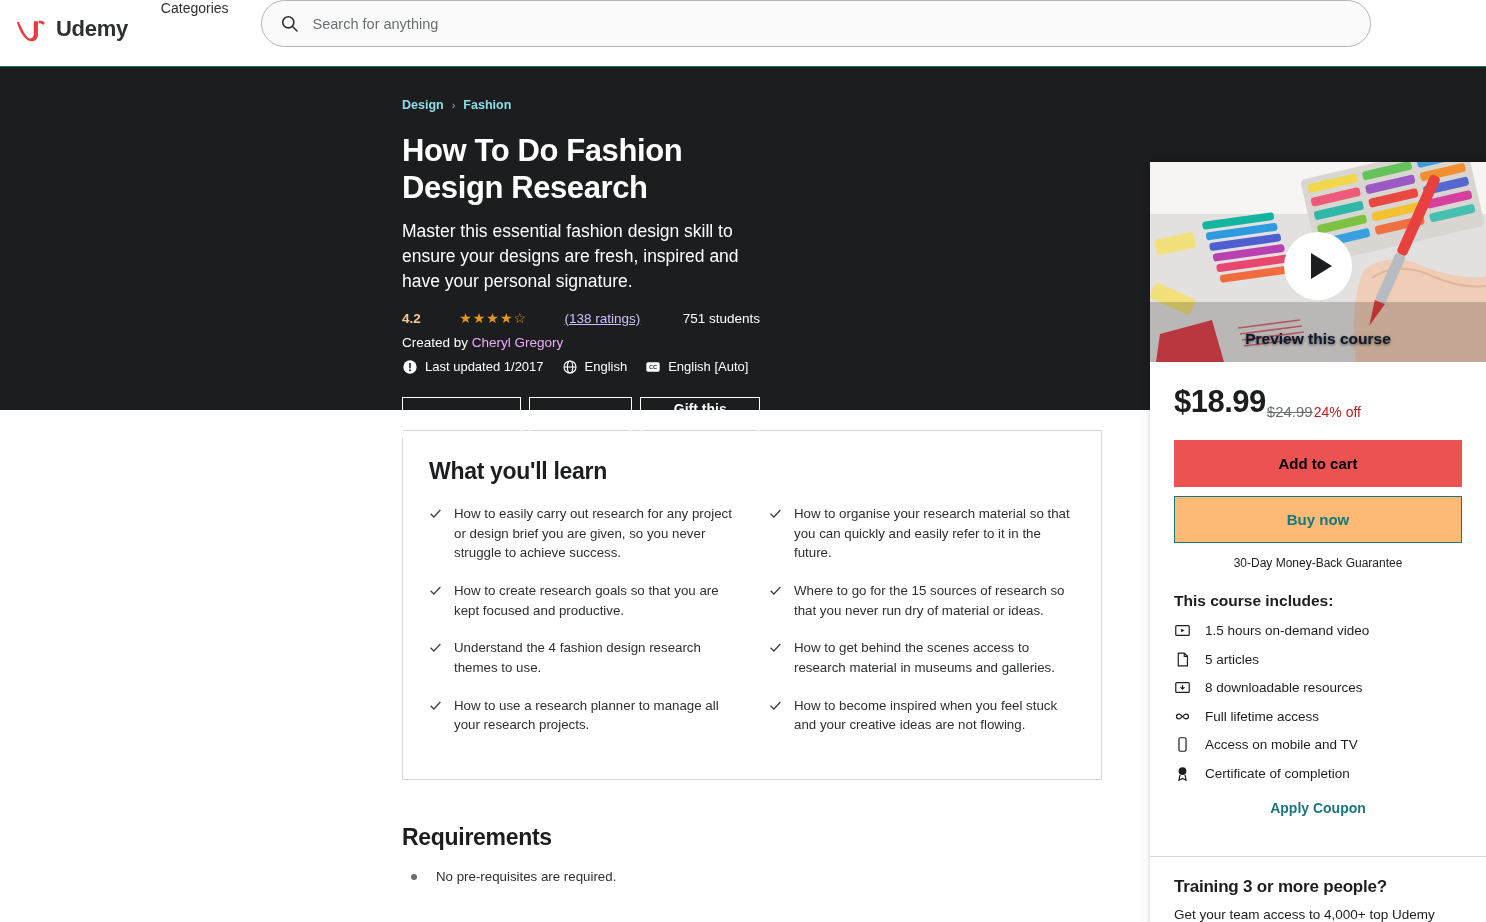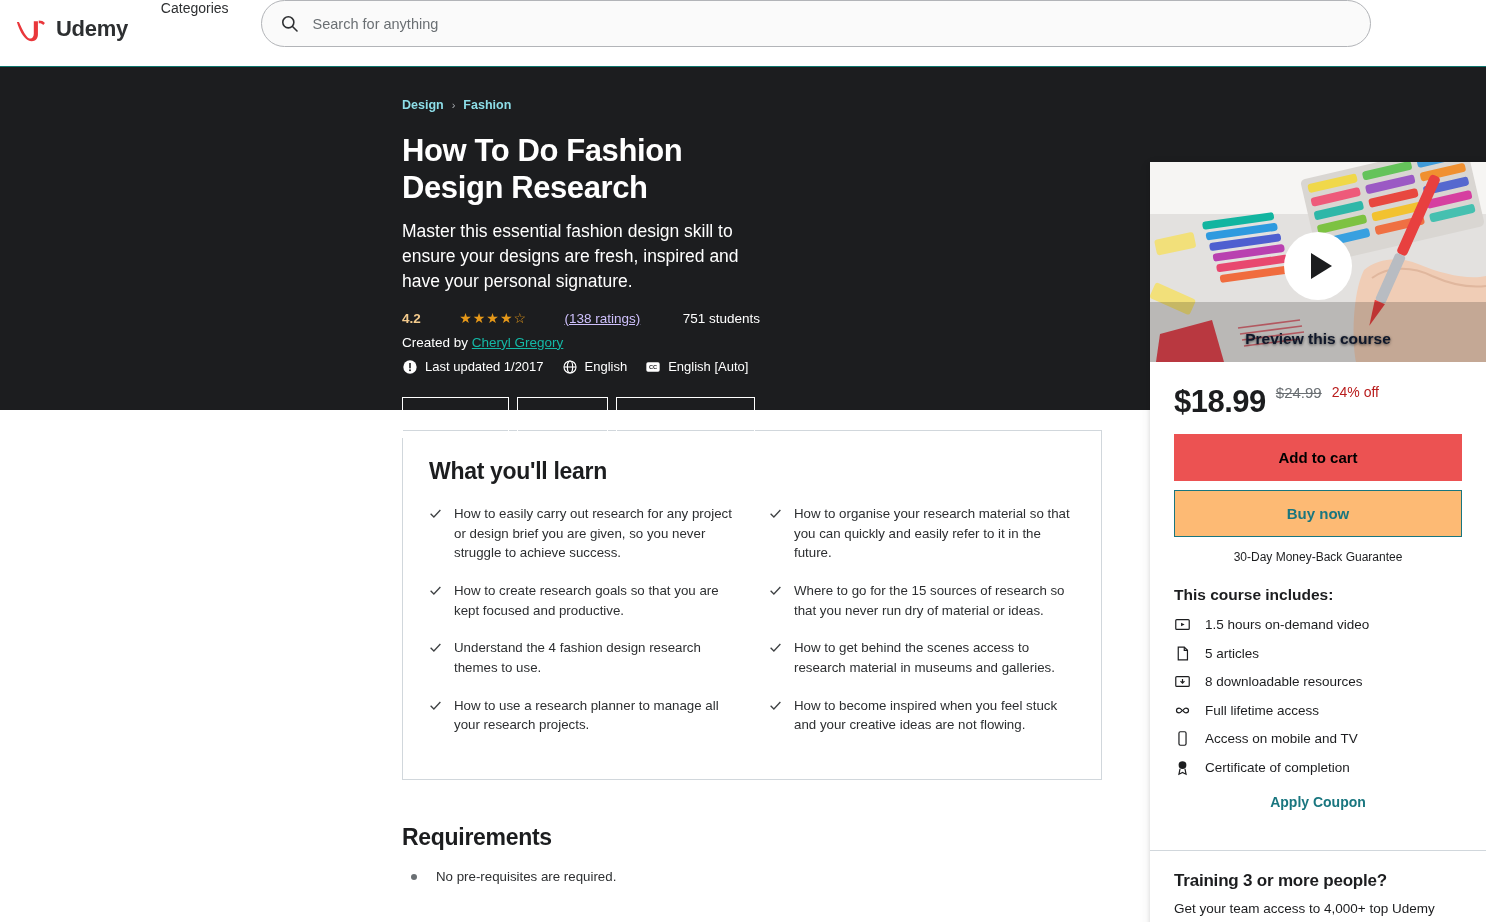--- a/index.html
+++ b/index.html
@@ -109,21 +109,21 @@
     margin-bottom: 9px;
     justify-content: space-between;
   }
   .rating-num { color: #f3ca8c; font-weight: 700; }
   .stars { display: flex; gap: 1px; color: #e59819; font-size: 14px; line-height: 1; }
   .star-empty { color: #e59819; }
   .rating-count { color: #cec0fc; text-decoration: underline; cursor: pointer; }
   .students { color: #fff; margin-left: 4px; }
 
   .creator-row { font-size: 13.5px; color: #fff; margin-bottom: 9px; }
-  .creator-row a { color: #14b8a6; text-decoration: underline; cursor: pointer; margin-top: 16px; }
+  .creator-row a { color: #f0abfc; cursor: pointer; margin-top: 16px; }
 
   .meta-row {
     display: flex;
     align-items: flex-end;
     gap: 18px;
     font-size: 13px;
     color: #fff;
     margin-bottom: 22px;
   }
   .meta-item { display: flex; align-items: center; gap: 7px; }
@@ -135,21 +135,21 @@
     border: 1px solid #fff;
     background: transparent;
     color: #fff;
     font-family: "Liberation Sans", sans-serif;
     font-size: 14px;
     font-weight: 700;
     padding: 0 17px;
     cursor: pointer;
     display: flex;
     align-items: center;
-    gap: 0;
+    gap: 12px;
   }
 
   
   .sidebar {
     position: absolute;
     top: 95px;
     left: 1150px;
     width: 336px;
     background: #fff;
     box-shadow: 0 2px 4px rgba(0,0,0,.12), 0 4px 12px rgba(0,0,0,.08);
@@ -188,23 +188,23 @@
     text-align: center;
     color: #0f172a;
     font-size: 15.5px;
     font-weight: 700;
     text-shadow: 0 1px 3px rgba(0,0,0,.6);
   }
 
   .card-body { padding: 22px 24px 18px 24px; }
   .price-row {
     display: flex;
-    align-items: flex-start;
-    gap: 10px;
-    margin-bottom: 14px;
+    align-items: flex-end;
+    gap: 1px;
+    margin-bottom: 20px;
   }
   .price-now { font-size: 31px; font-weight: 700; color: #1c1d1f; letter-spacing: -0.5px; }
   .price-old { font-size: 15px; color: #6a6f73; text-decoration: line-through; }
   .price-off { font-size: 14px; color: #b91c1c; }
 
   .btn-cart {
     width: 100%;
     height: 47px;
     background: #ec5252;
     border: 1px solid #ec5252;

